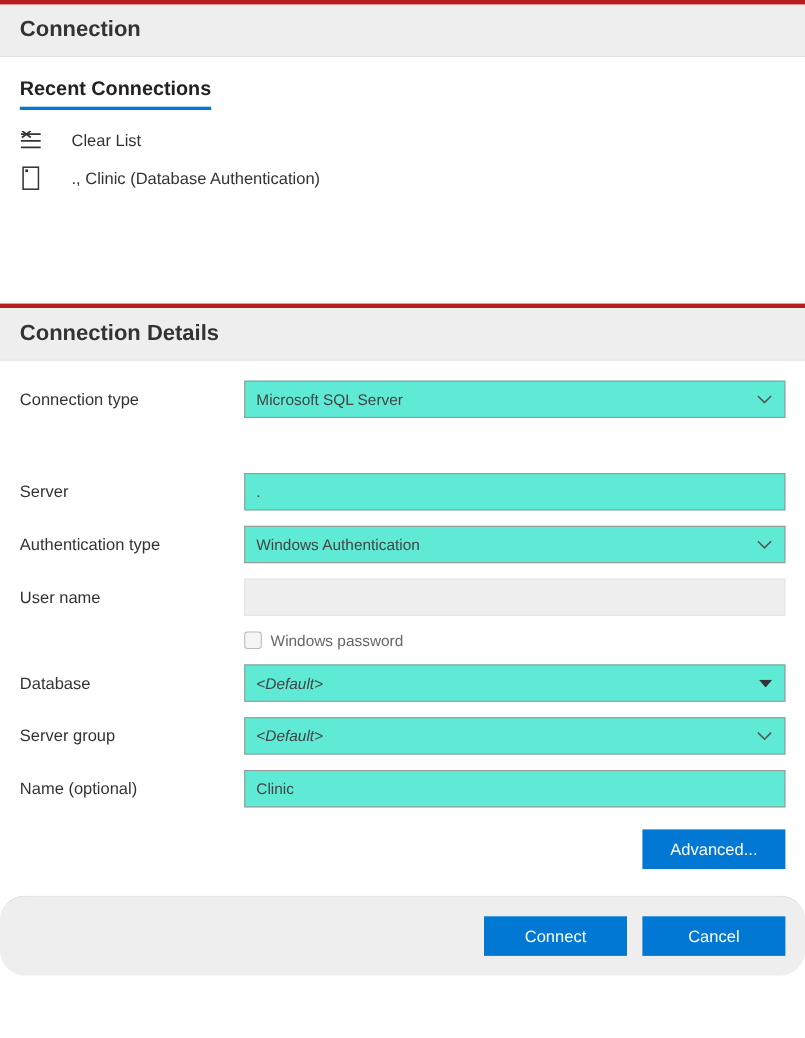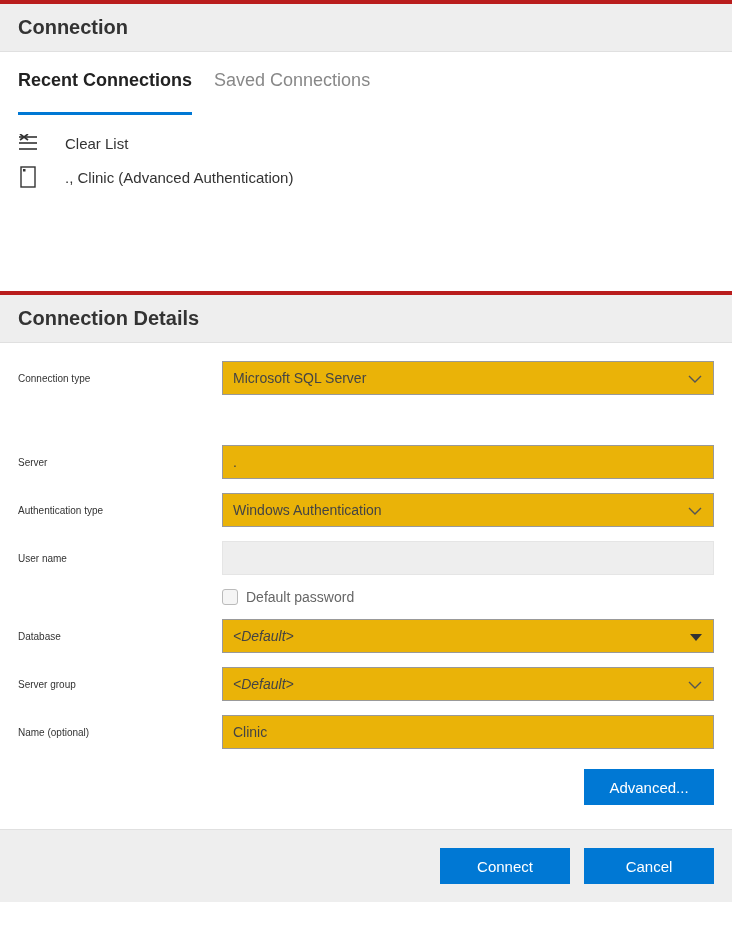--- a/index.html
+++ b/index.html
@@ -24,21 +24,21 @@
   background: #fff;
   padding: 18px 18px 24px 18px;
 }
 .tabs {
   display: flex;
   gap: 22px;
   margin-bottom: 18px;
 }
 .tab {
   font-size: 18px;
-  padding-bottom: 21px;
+  padding-bottom: 6px;
   cursor: pointer;
   color: #888;
 }
 .tab.active {
   color: #222;
   font-weight: 600;
   border-bottom: 3px solid #0078d4;
 }
 .recent-list {
   display: flex;
@@ -67,34 +67,34 @@
   flex-direction: column;
   gap: 14px;
 }
 .form-row {
   display: flex;
   align-items: center;
   gap: 14px;
 }
 .form-label {
   width: 190px;
-  font-size: 10px;
+  font-size: 15px;
   color: #333;
 }
 .form-field {
   flex: 1;
   position: relative;
 }
 .input, .select {
   width: 100%;
   height: 34px;
   padding: 0 10px;
   font-size: 14px;
   border: 1px solid #999;
-  background: #eab308;
+  background: #5eead4;
   font-family: inherit;
   color: #444;
 }
 .input.disabled { background: #eeeeee; border: 1px solid #e5e5e5; }
 .italic { font-style: italic; }
 .select-wrap {
   position: relative;
 }
 .select-arrow {
   position: absolute;
@@ -132,33 +132,33 @@
   font-family: inherit;
 }
 .btn-primary { background: #0078d4; color: #fff; }
 .footer {
   background: #eeeeee;
   border-top: 1px solid #e0e0e0;
   padding: 18px;
   display: flex;
   justify-content: flex-end;
   gap: 14px;
+  border-radius: 23px;
 }
 .spacer { height: 22px; }
 </style>
 </head>
 <body>
 
 <div class="section-header">
   <h2>Connection</h2>
 </div>
 <div class="panel-body">
   <div class="tabs">
     <div class="tab active">Recent Connections</div>
-    <div class="tab">Saved Connections</div>
   </div>
   <div class="recent-list">
     <div class="recent-item">
       <span class="icon">
         <svg width="20" height="18" viewBox="0 0 20 18">
           <line x1="1" y1="3" x2="19" y2="3" stroke="#333" stroke-width="1.6"></line>
           <line x1="1" y1="9" x2="19" y2="9" stroke="#333" stroke-width="1.6"></line>
           <line x1="1" y1="15" x2="19" y2="15" stroke="#333" stroke-width="1.6"></line>
           <line x1="2" y1="0" x2="10" y2="6" stroke="#333" stroke-width="1.6"></line>
           <line x1="10" y1="0" x2="2" y2="6" stroke="#333" stroke-width="1.6"></line>
@@ -166,21 +166,21 @@
       </span>
       <span>Clear List</span>
     </div>
     <div class="recent-item">
       <span class="icon">
         <svg width="16" height="22" viewBox="0 0 16 22">
           <rect x="1" y="1" width="14" height="20" fill="none" stroke="#333" stroke-width="1.4"></rect>
           <rect x="3" y="3" width="2.5" height="2.5" fill="#333"></rect>
         </svg>
       </span>
-      <span>., Clinic (Advanced Authentication)</span>
+      <span>., Clinic (Database Authentication)</span>
     </div>
   </div>
 </div>
 
 <div class="section-header">
   <h2>Connection Details</h2>
 </div>
 <div class="panel-body">
   <div class="form">
 
@@ -220,21 +220,21 @@
     <div class="form-row">
       <div class="form-label">User name</div>
       <div class="form-field">
         <input class="input disabled" disabled="" value="" style="">
       </div>
     </div>
 
 
     <div class="checkbox-row">
       <div class="checkbox"></div>
-      <span class="checkbox-label">Default password</span>
+      <span class="checkbox-label">Windows password</span>
     </div>
 
     <div class="form-row">
       <div class="form-label">Database</div>
       <div class="form-field select-wrap">
         <input class="input italic" readonly="" value="&lt;Default&gt;" style="">
         <span class="select-arrow">
           <svg width="12" height="7" viewBox="0 0 12 7">
               <polygon points="0,0 12,0 6,7" fill="#333"></polygon>
             </svg>

